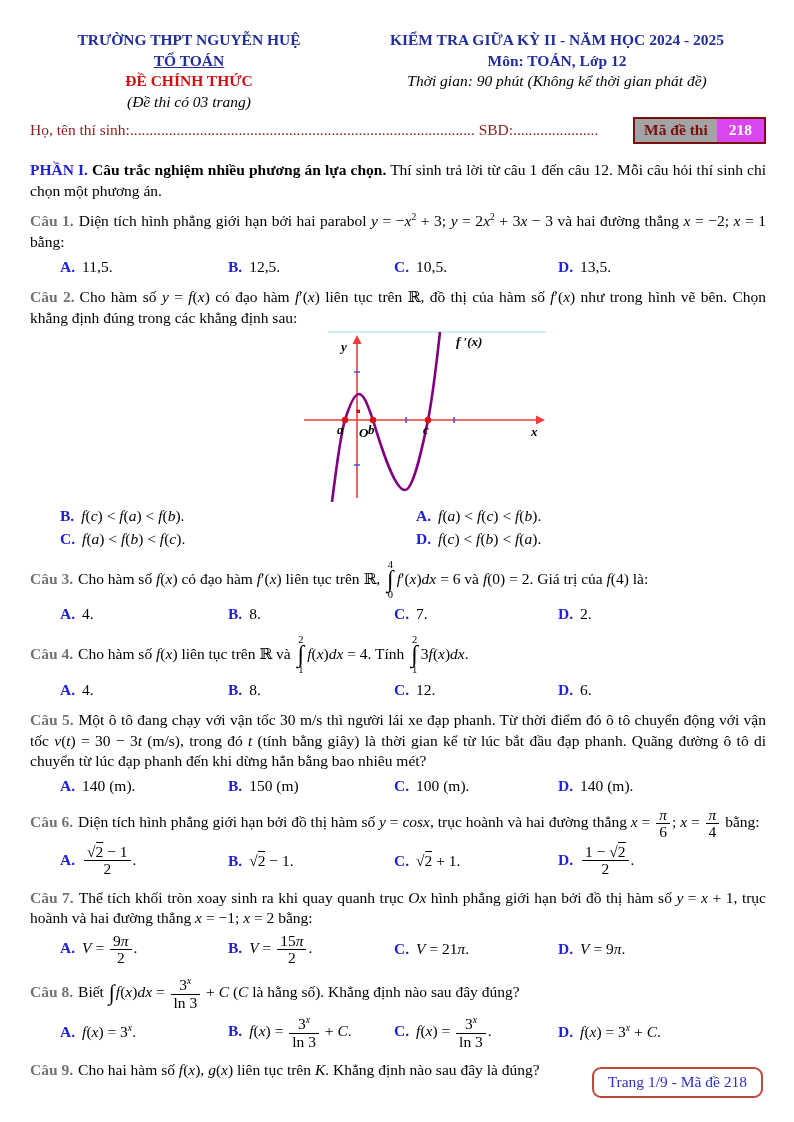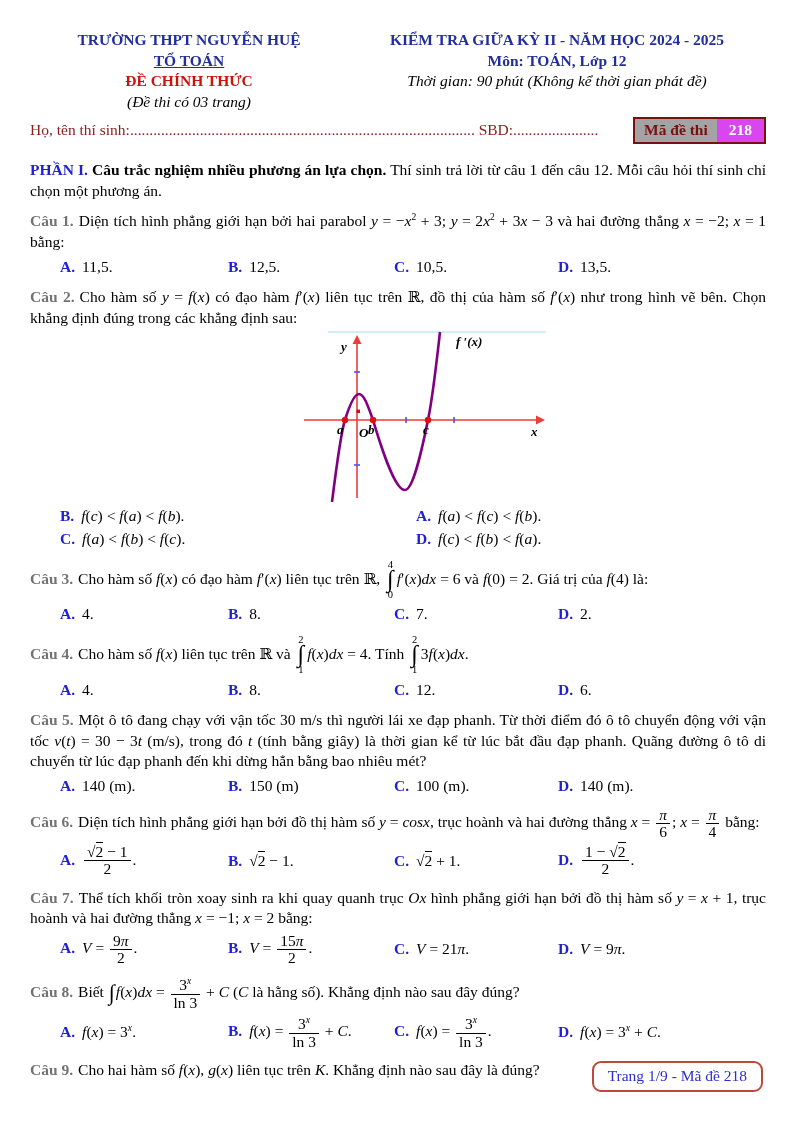--- a/index.html
+++ b/index.html
@@ -39,21 +39,21 @@
   .sqrt .rad{border-top:1px solid #000;}
   .int{display:inline-flex;flex-direction:column;align-items:center;vertical-align:middle;line-height:1;margin:0 3px;}
   .int .isym{font-size:24px;line-height:0.82;font-style:normal;}
   .int .lt,.int .lb{font-size:10.5px;line-height:1;}
   .bigint{font-size:22px;vertical-align:-3px;margin:0 1px;}
   
   .graph-wrap{width:252px;margin:2px 0 2px 268px;}
   .graph-wrap svg{display:block;}
   .gl{font-style:italic;font-weight:bold;font-size:13px;fill:#000;}
   
-  .footer-box{position:absolute;right:31px;bottom:30px;border:2px solid #bb4a3a;border-radius:9px;
+  .footer-box{position:absolute;right:31px;bottom:24px;border:2px solid #bb4a3a;border-radius:9px;
               padding:3px 14px;color:#2e2ecc;font-size:15.5px;}
 </style>
 </head>
 <body>
 
 <div class="page">
 
   <header class="hdr">
     <div class="h-left">
       <div class="navy bold">TRƯỜNG THPT NGUYỄN HUỆ</div>

